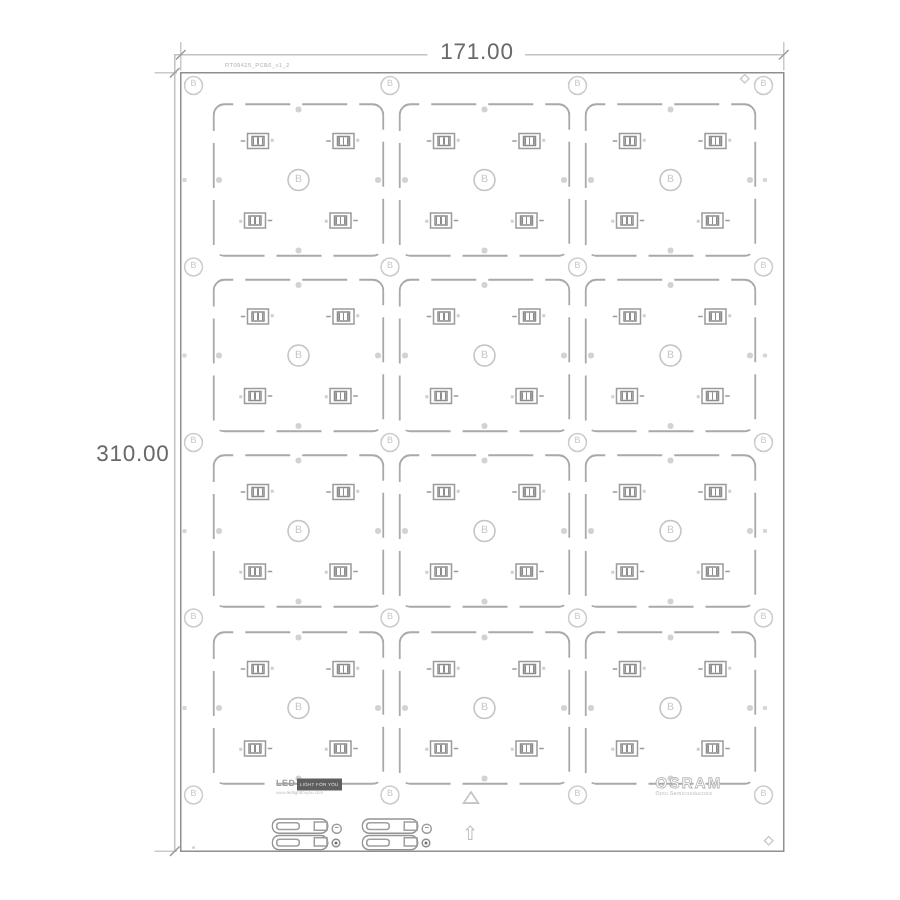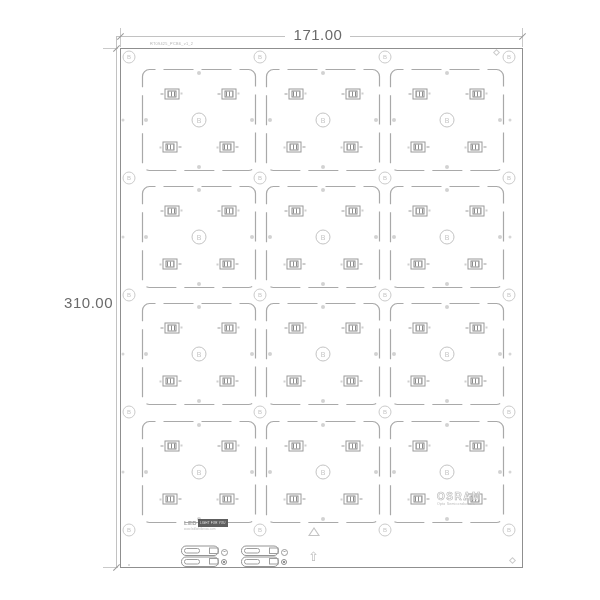--- a/index.html
+++ b/index.html
@@ -36,21 +36,21 @@
                transform:scale(.55);transform-origin:left top;letter-spacing:.5px;white-space:nowrap;}
   .speck-diamond{position:absolute;width:3px;height:3px;border:1px solid #cccccc;transform:rotate(45deg);}
   .speck-dot{position:absolute;width:2px;height:2px;background:#cfcfcf;border-radius:50%;}
   
   #brand-left{position:absolute;left:184px;top:519px;width:52px;}
   #brand-left .row{display:flex;align-items:center;gap:1px;}
   #brand-left .txt{color:#9f9f9f;font-size:6px;font-weight:bold;letter-spacing:.3px;}
   #brand-left .block{background:#5e5e5e;color:#e8e8e8;font-size:3px;line-height:8px;height:8px;
                      padding:0 2px;letter-spacing:.2px;white-space:nowrap;overflow:hidden;}
   #brand-left .sub{color:#bdbdbd;font-size:6px;transform:scale(.5);transform-origin:left top;white-space:nowrap;}
-  #brand-right{position:absolute;left:437px;top:492px;width:70px;}
+  #brand-right{position:absolute;left:437px;top:518px;width:70px;}
   #brand-right .osram{color:#ffffff;-webkit-text-stroke:.6px #b7b7b7;font-size:10px;font-weight:bold;
                       letter-spacing:1.5px;line-height:10px;}
   #brand-right .sub{color:#b7b7b7;font-size:6px;transform:scale(.58);transform-origin:left top;white-space:nowrap;letter-spacing:.4px;}
   .connector{position:absolute;width:40px;height:24px;}
   .icon-minus{position:absolute;width:7px;height:7px;border:1px solid #9a9a9a;border-radius:50%;box-sizing:border-box;
               background:repeating-linear-gradient(#ffffff 0 1px,#9a9a9a 1px 2px,#ffffff 2px 3px);background-clip:content-box;padding:1px;}
   .icon-dot{position:absolute;width:6px;height:6px;border:1px solid #8c8c8c;border-radius:50%;box-sizing:border-box;}
   .icon-dot::after{content:"";position:absolute;left:1px;top:1px;width:2px;height:2px;border-radius:50%;background:#6e6e6e;}
   #warn-triangle{position:absolute;left:308px;top:527px;width:0;height:0;
                  border-left:6px solid transparent;border-right:6px solid transparent;border-bottom:9px solid #c4c4c4;}

